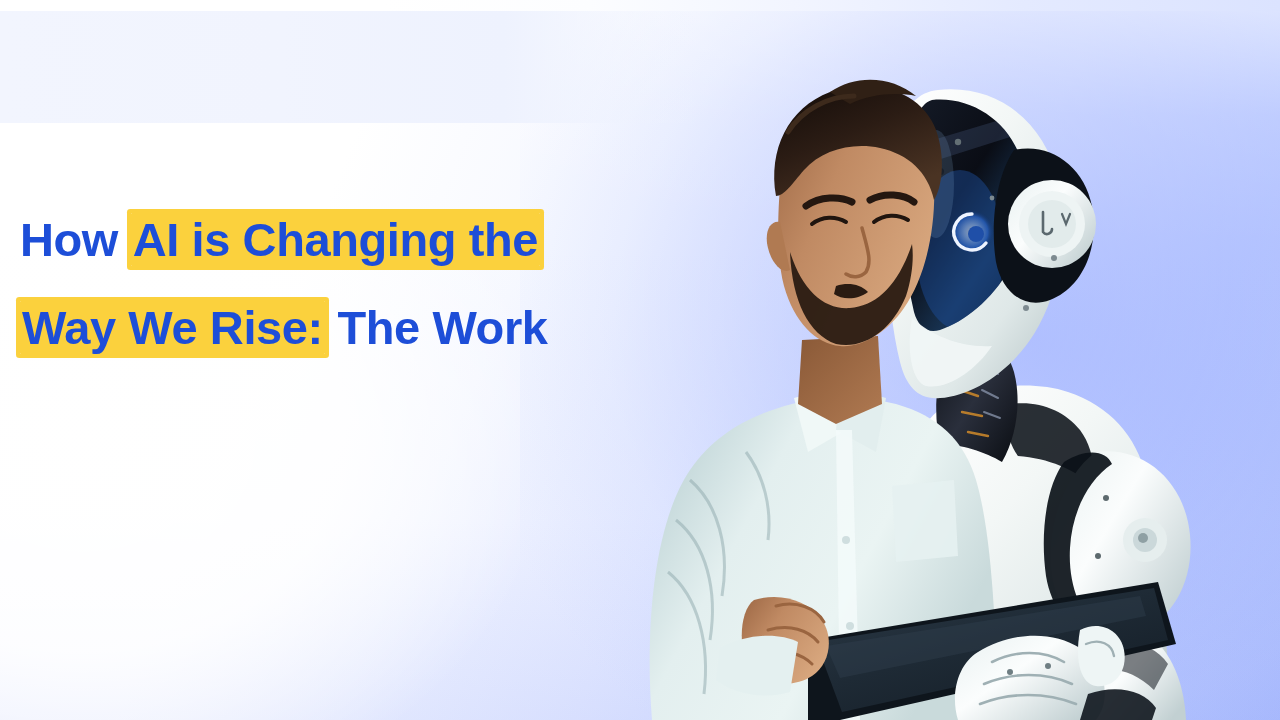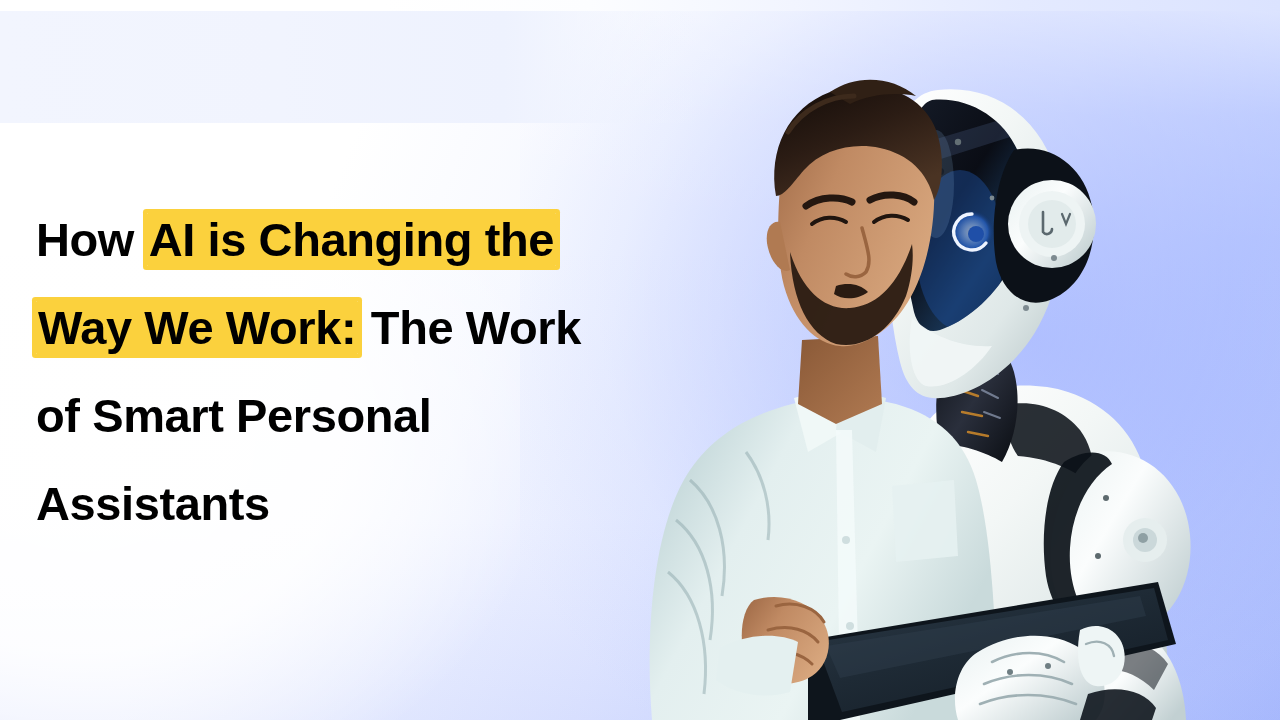--- a/index.html
+++ b/index.html
@@ -74,29 +74,29 @@
     background: radial-gradient(ellipse at 62% 46%,
         rgba(150,170,255,0.55) 0%,
         rgba(165,183,255,0.38) 34%,
         rgba(190,205,255,0.18) 58%,
         rgba(255,255,255,0) 78%);
   }
 
   
   .headline {
     position: absolute;
-    left: 36px;
+    left: 20px;
     top: 196px;
     width: 620px;
     margin: 0;
     font-size: 47px;
     font-weight: 700;
     line-height: 88px;
     letter-spacing: -0.4px;
-    color: #000000;
+    color: #1d4ed8;
     z-index: 6;
   }
   .hl {
     background-color: #fbd13d;
     box-shadow: 0 0 0 4px #fbd13d;
     padding: 0 2px;
     border-radius: 1px;
   }
 
   
@@ -115,21 +115,21 @@
 
 <div id="stage">
 
   <div class="bg-base"></div>
   <div class="bg-vert"></div>
   <div class="bg-glow"></div>
   <div class="bg-leftwash"></div>
   <div class="bg-band"></div>
   <div class="bg-topstrip"></div>
 
-  <h1 class="headline"><span>How </span><span class="hl">AI is Changing the</span><br><span class="hl">Way We Work:</span><span> The Work</span><br><span>of Smart Personal</span><br><span>Assistants</span></h1>
+  <h1 class="headline"><span>How </span><span class="hl">AI is Changing the</span><br><span class="hl">Way We Rise:</span><span> The Work</span><br><br></h1>
 
   <div class="photo">
     <svg viewBox="0 0 740 720" xmlns="http://www.w3.org/2000/svg" aria-hidden="true">
       <defs>
         <linearGradient id="shirtG" x1="0" y1="0" x2="1" y2="0.5">
           <stop offset="0" stop-color="#9fb6ba"></stop>
           <stop offset="0.14" stop-color="#c3d7d9"></stop>
           <stop offset="0.38" stop-color="#e3efef"></stop>
           <stop offset="0.70" stop-color="#eaf4f3"></stop>
           <stop offset="1" stop-color="#c9dadb"></stop>

